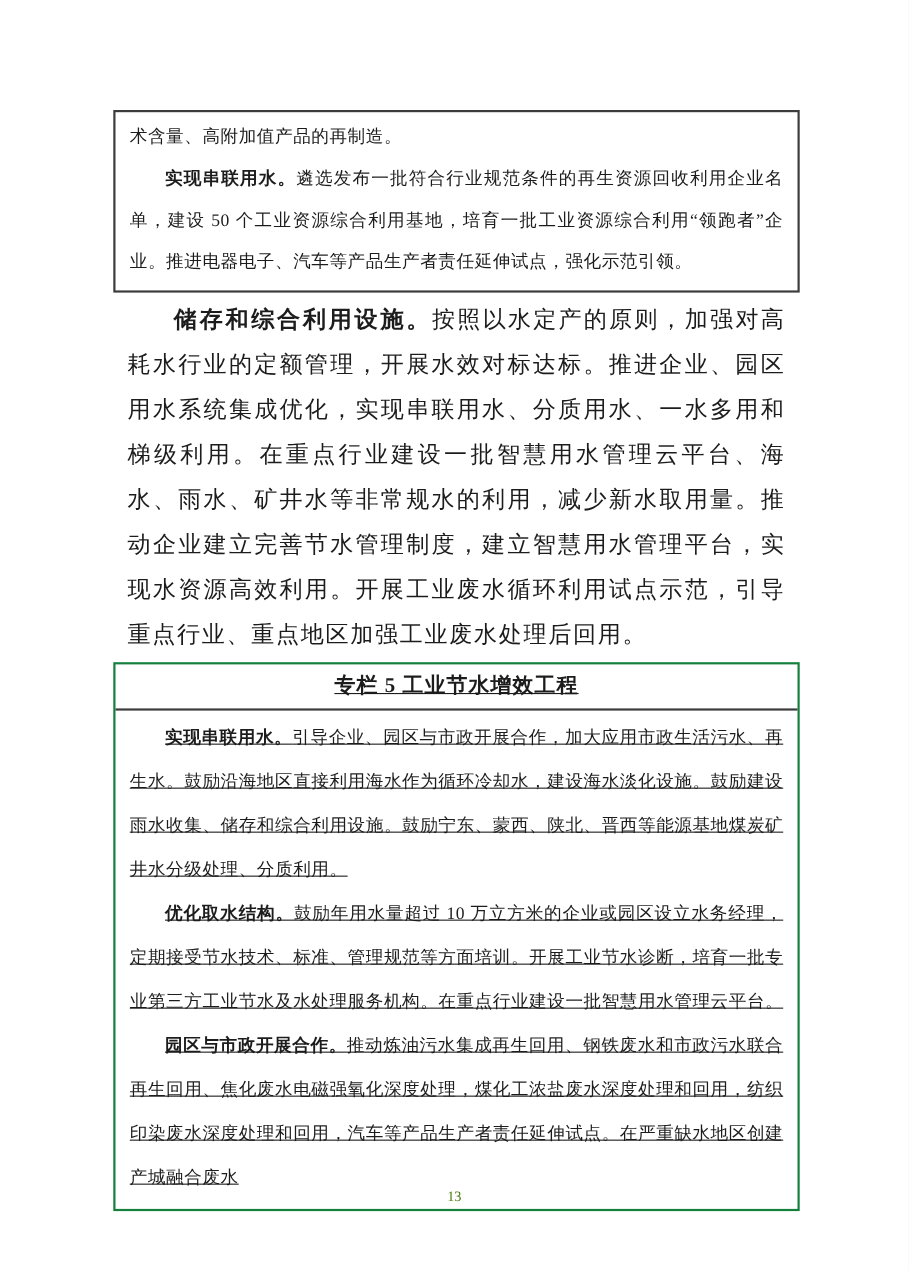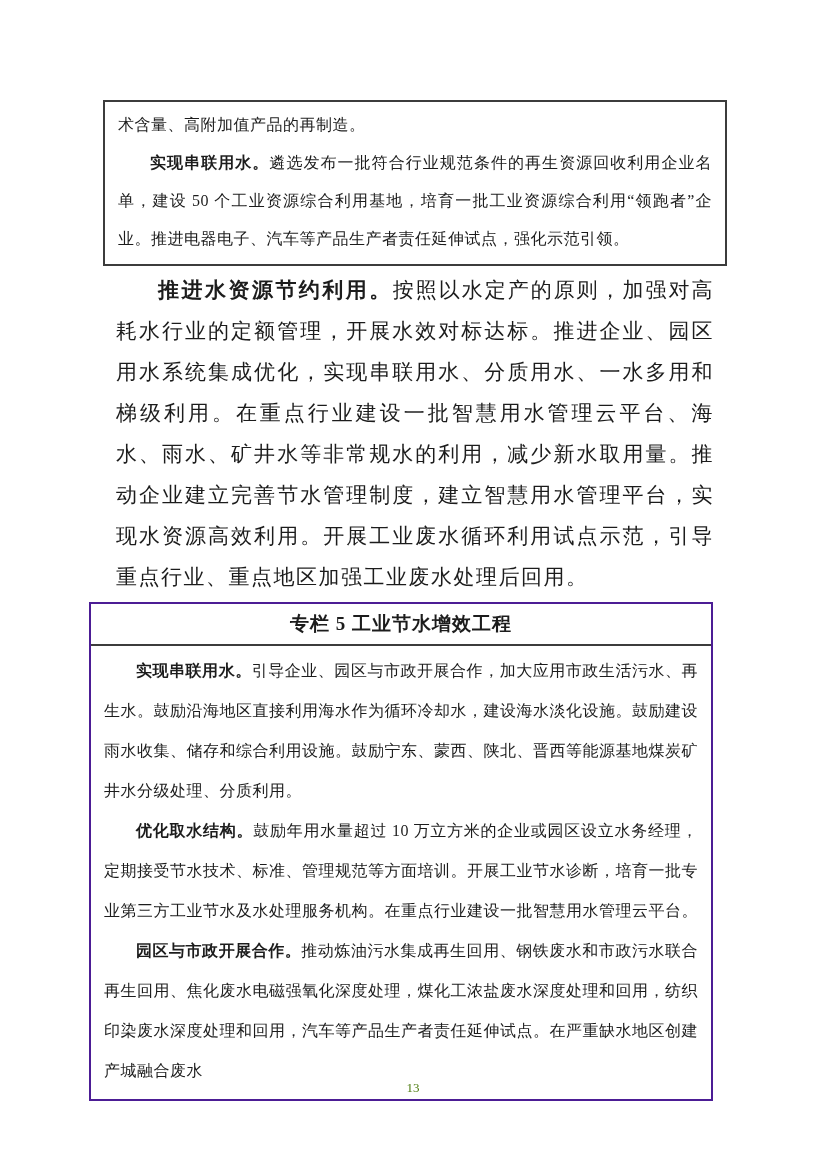--- a/index.html
+++ b/index.html
@@ -43,24 +43,25 @@
     letter-spacing: 1.5px;
     text-align: justify;
     text-indent: 2em;
     margin: 0;
     font-weight: 500;
   }
   .main-para .lead { letter-spacing: 2px; }
   
   .box-column {
     position: absolute;
-    left: 89px;
+    left: 103px;
     top: 602px;
     width: 620px;
-    border: 2px solid #4c1d95;
+    border: 2px solid #15803d;
+    text-decoration: underline;
   }
   .box-column-title {
     text-align: center;
     font-weight: bold;
     font-size: 19px;
     line-height: 40px;
     border-bottom: 2px solid #3c3c3c;
     letter-spacing: 1px;
   }
   .box-column-body { padding: 5px 13px 8px 13px; }
@@ -86,21 +87,21 @@
 </head>
 <body>
 
 <div class="page">
 
   <div class="box-top">
     <p><span>术含量、高附加值产品的再制造。</span></p>
     <p class="indent"><b class="lead">实现串联用水。</b><span>遴选发布一批符合行业规范条件的再生资源回收利用企业名单，建设 50 个工业资源综合利用基地，培育一批工业资源综合利用“领跑者”企业。推进电器电子、汽车等产品生产者责任延伸试点，强化示范引领。</span></p>
   </div>
 
-  <p class="main-para"><b class="lead">推进水资源节约利用。</b><span>按照以水定产的原则，加强对高耗水行业的定额管理，开展水效对标达标。推进企业、园区用水系统集成优化，实现串联用水、分质用水、一水多用和梯级利用。在重点行业建设一批智慧用水管理云平台、海水、雨水、矿井水等非常规水的利用，减少新水取用量。推动企业建立完善节水管理制度，建立智慧用水管理平台，实现水资源高效利用。开展工业废水循环利用试点示范，引导重点行业、重点地区加强工业废水处理后回用。</span></p>
+  <p class="main-para"><b class="lead">储存和综合利用设施。</b><span>按照以水定产的原则，加强对高耗水行业的定额管理，开展水效对标达标。推进企业、园区用水系统集成优化，实现串联用水、分质用水、一水多用和梯级利用。在重点行业建设一批智慧用水管理云平台、海水、雨水、矿井水等非常规水的利用，减少新水取用量。推动企业建立完善节水管理制度，建立智慧用水管理平台，实现水资源高效利用。开展工业废水循环利用试点示范，引导重点行业、重点地区加强工业废水处理后回用。</span></p>
 
   <div class="box-column">
     <div class="box-column-title">专栏 5  工业节水增效工程</div>
     <div class="box-column-body">
       <p><b class="lead">实现串联用水。</b><span>引导企业、园区与市政开展合作，加大应用市政生活污水、再生水。鼓励沿海地区直接利用海水作为循环冷却水，建设海水淡化设施。鼓励建设雨水收集、储存和综合利用设施。鼓励宁东、蒙西、陕北、晋西等能源基地煤炭矿井水分级处理、分质利用。</span></p>
       <p><b class="lead">优化取水结构。</b><span>鼓励年用水量超过 10 万立方米的企业或园区设立水务经理，定期接受节水技术、标准、管理规范等方面培训。开展工业节水诊断，培育一批专业第三方工业节水及水处理服务机构。在重点行业建设一批智慧用水管理云平台。</span></p>
       <p><b class="lead">园区与市政开展合作。</b><span>推动炼油污水集成再生回用、钢铁废水和市政污水联合再生回用、焦化废水电磁强氧化深度处理，煤化工浓盐废水深度处理和回用，纺织印染废水深度处理和回用，汽车等产品生产者责任延伸试点。在严重缺水地区创建产城融合废水</span></p>
     </div>
   </div>
 

